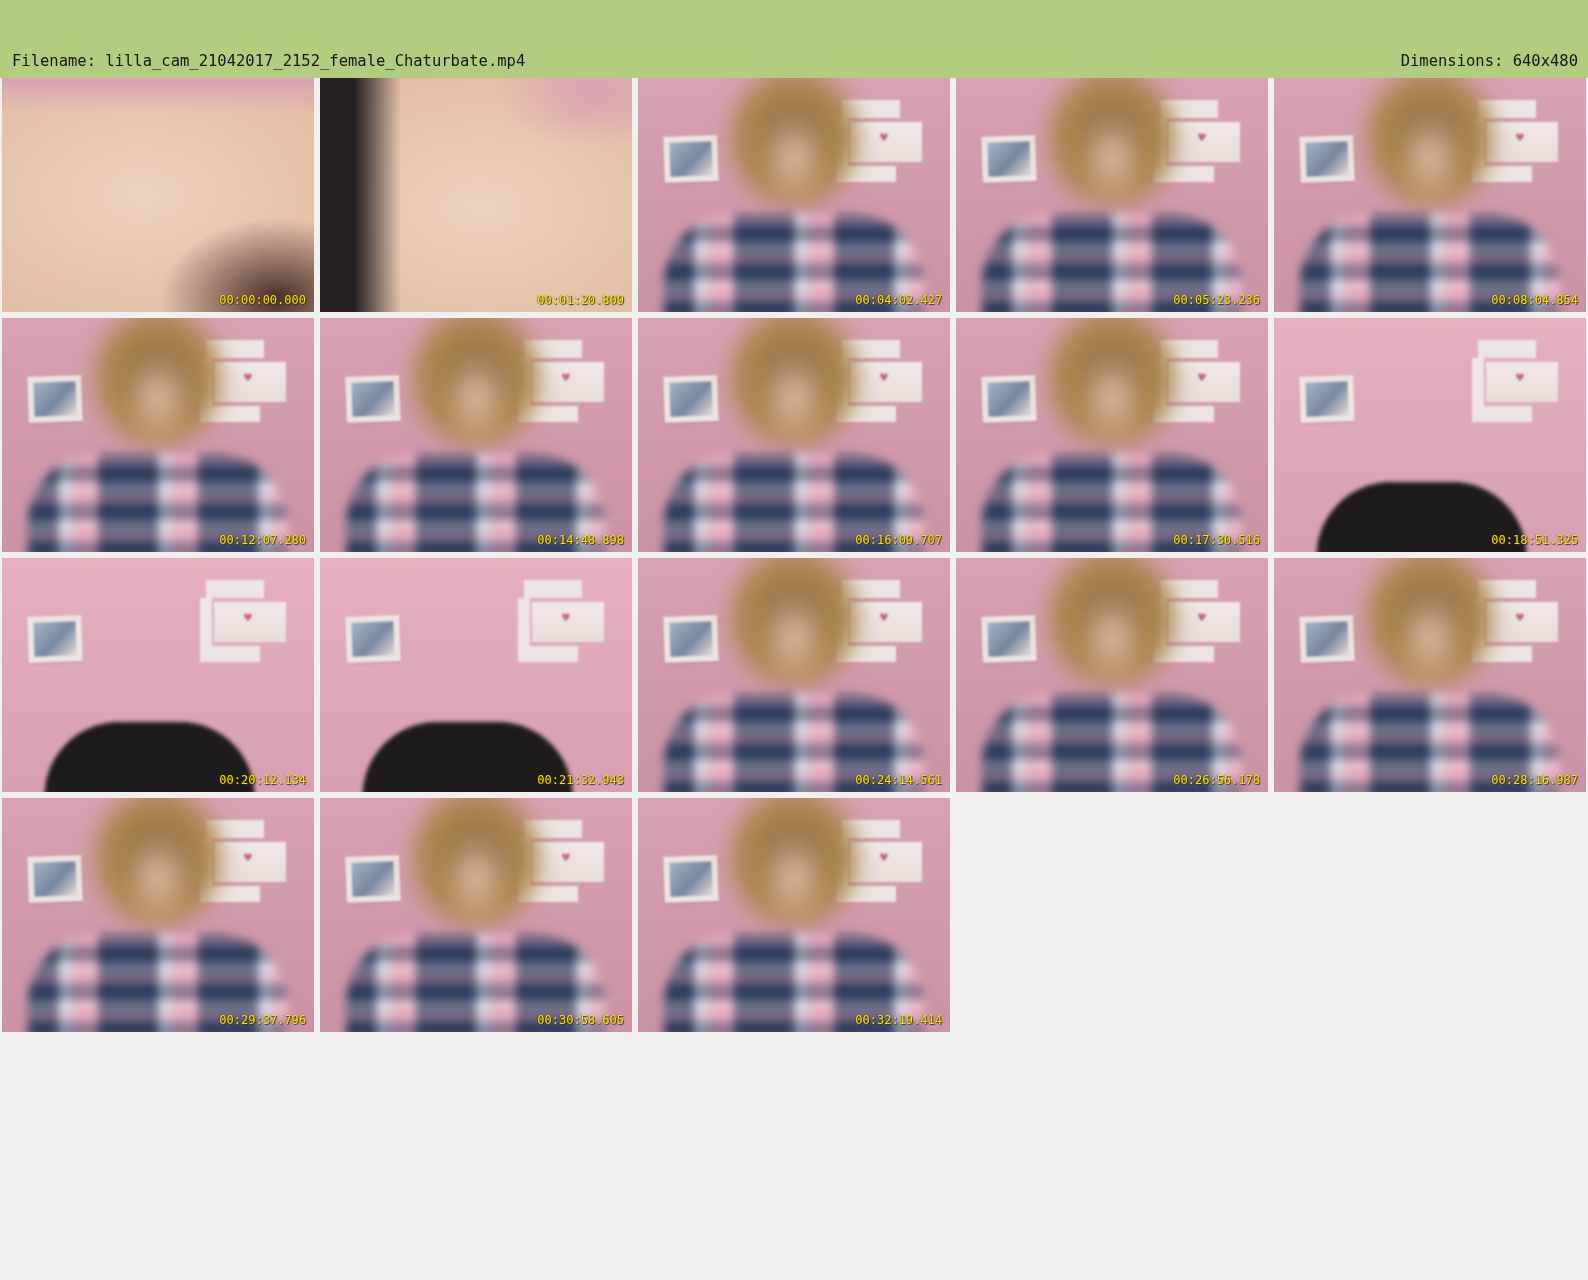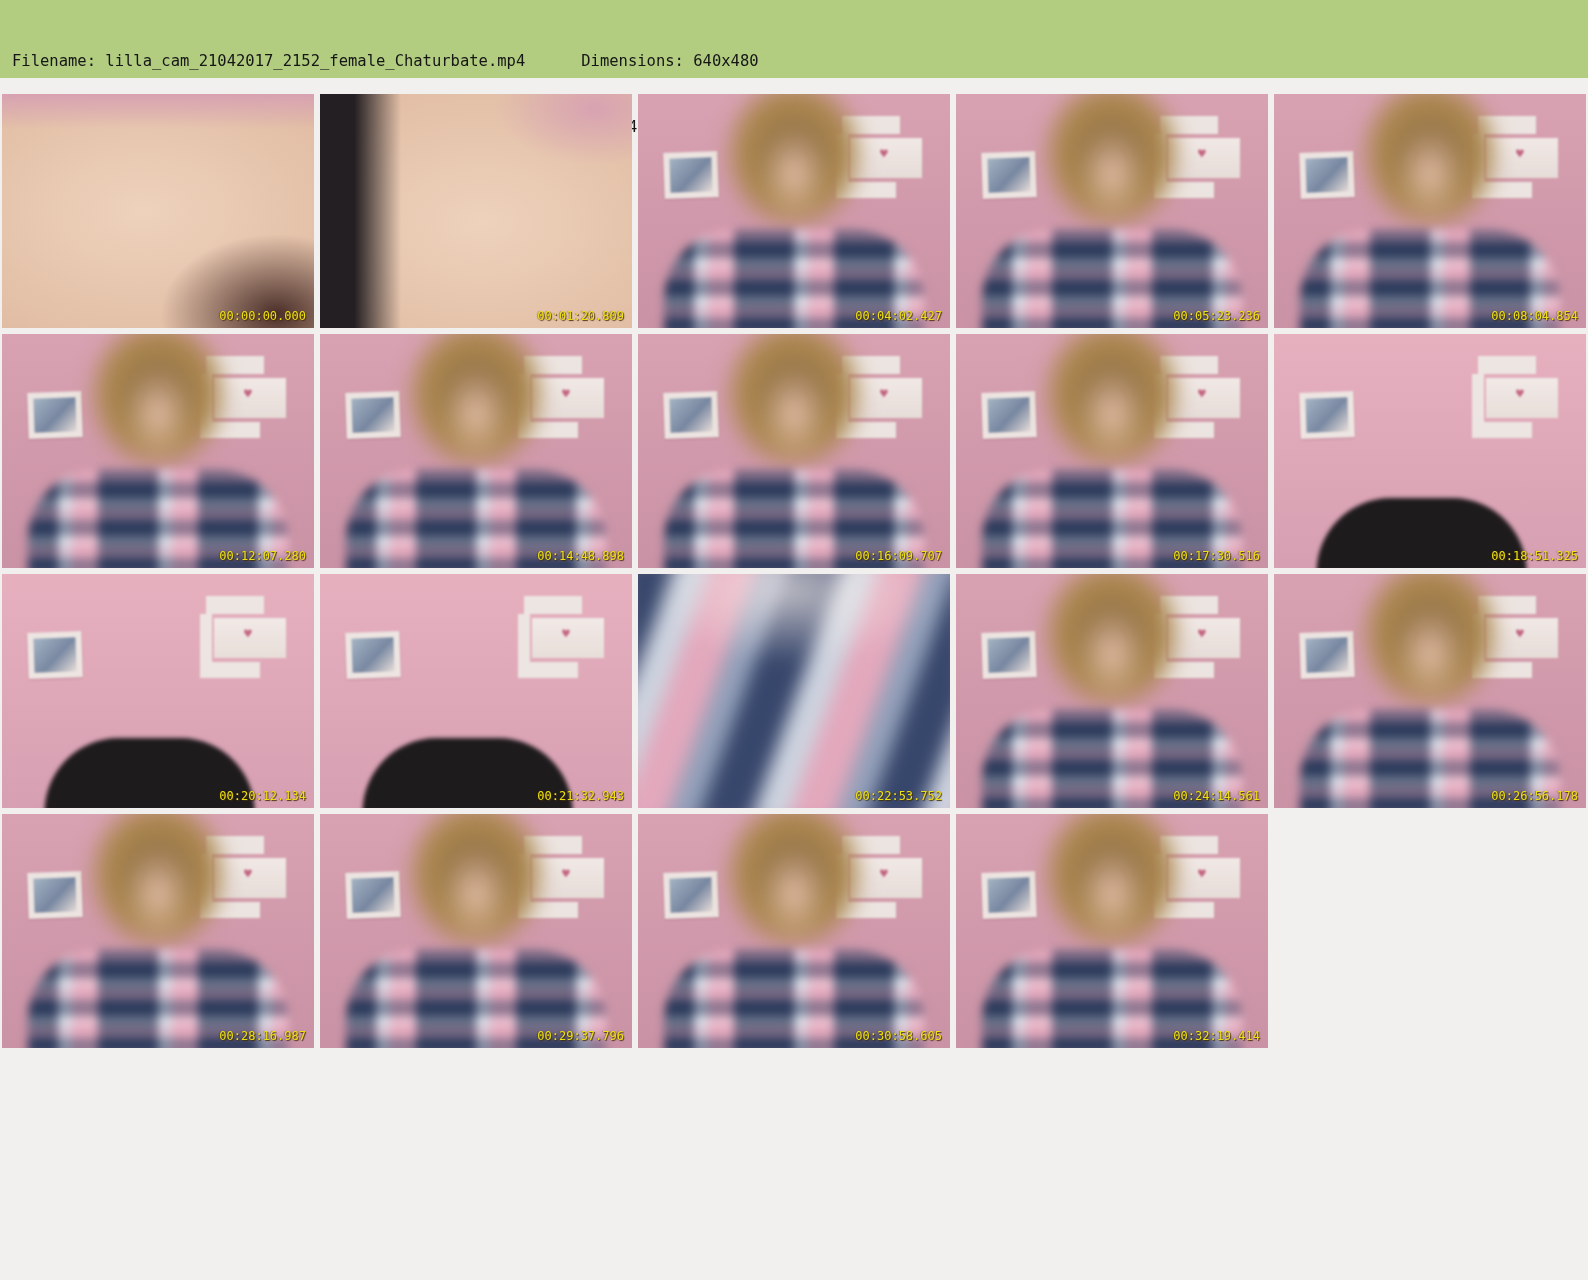--- a/index.html
+++ b/index.html
@@ -10,28 +10,28 @@
     --hair1:#8a6a44; --hair2:#ab874f; --skin1:#eed2bc; --skin2:#e0bba2;
     --chair:#1e1b1d; --decor:#efece6;
   }
   *{ box-sizing:border-box; margin:0; padding:0; }
   html,body{ width:1588px; height:1280px; overflow:hidden; }
   body{ background:var(--sheet-bg); font-family:"DejaVu Sans Mono","Liberation Mono",monospace; }
 
   
   .header{
     height:78px; background:var(--header-bg); color:var(--header-text);
-    display:flex; justify-content:flex-start; align-items:flex-start;
+    display:flex; justify-content:space-between; align-items:flex-start;
     padding:6px 10px 0 12px; font-size:15.5px; line-height:22px; white-space:pre;
   }
   .header .right{ text-align:right; }
 
   
   .grid{
-    padding:16px 2px 2px 2px; background:var(--sheet-bg);
+    padding:0 2px 2px 2px; background:var(--sheet-bg);
     display:grid; grid-template-columns:repeat(5,312px); grid-auto-rows:234px; gap:6px;
   }
   .thumb{ position:relative; overflow:hidden; background:linear-gradient(180deg,var(--wall1),var(--wall2)); }
   .thumb>div{ display:none; }
 
   
   .fill{ position:absolute; inset:-14px; }
   .decor{ position:absolute; opacity:.9; }
   .decor-left{
     left:26px; top:58px; width:54px; height:46px; background:var(--decor);
@@ -218,25 +218,20 @@
     <span class="ts">00:20:12.134</span>
   </div>
     <div class="thumb scene-empty-room">
 
     <div class="decor decor-left"></div>
     <div class="decor decor-right"></div>
 
     <div class="chair"></div>
     <span class="ts">00:21:32.943</span>
   </div>
-    <div class="thumb scene-blur-plaid">
-    <div class="fill"></div>
-
-    <span class="ts">00:22:53.752</span>
-  </div>
     <div class="thumb scene-person-plaid">
 
     <div class="decor decor-left"></div>
     <div class="decor decor-right"></div>
     <div class="hair"></div>
     <div class="shirt"></div>
 
     <span class="ts">00:24:14.561</span>
   </div>
     <div class="thumb scene-person-plaid">

